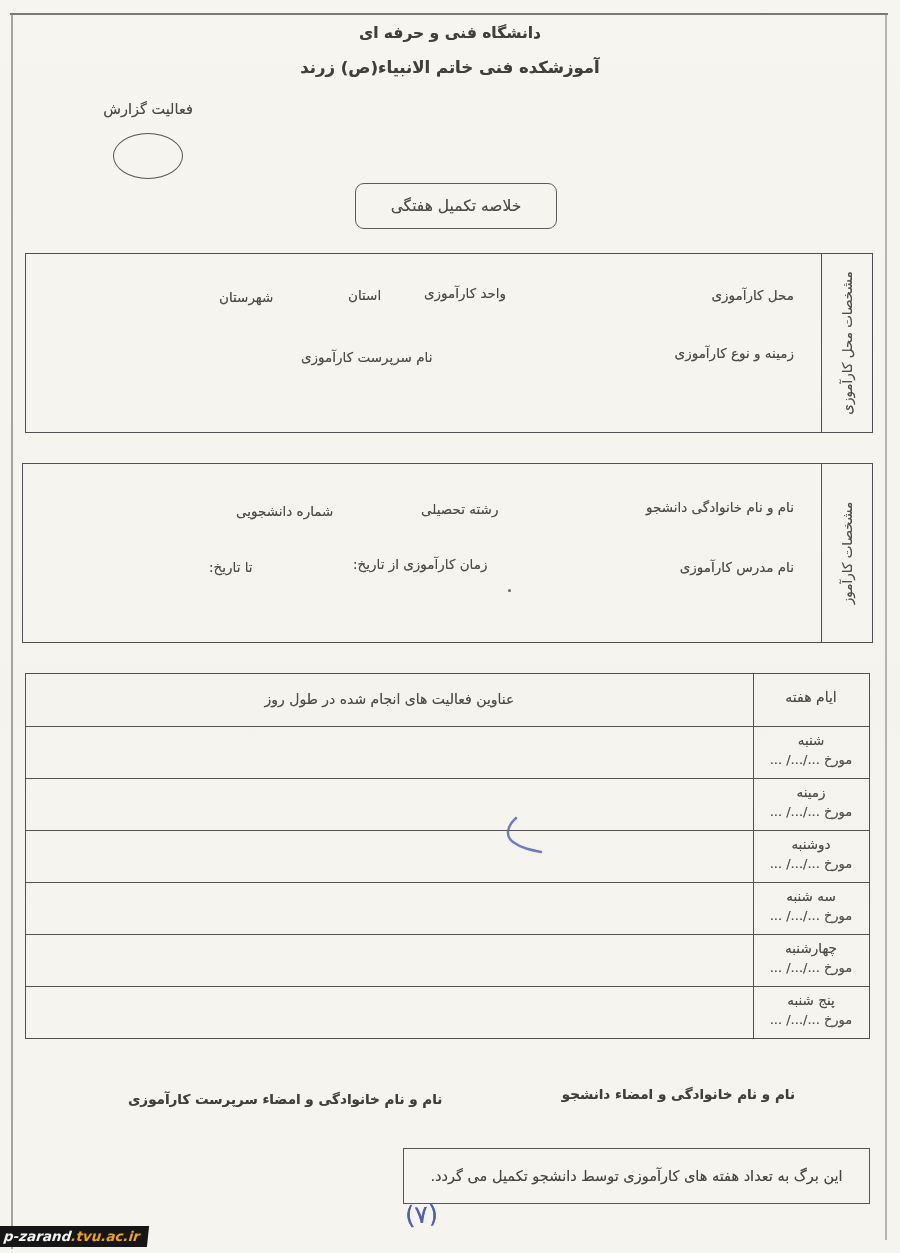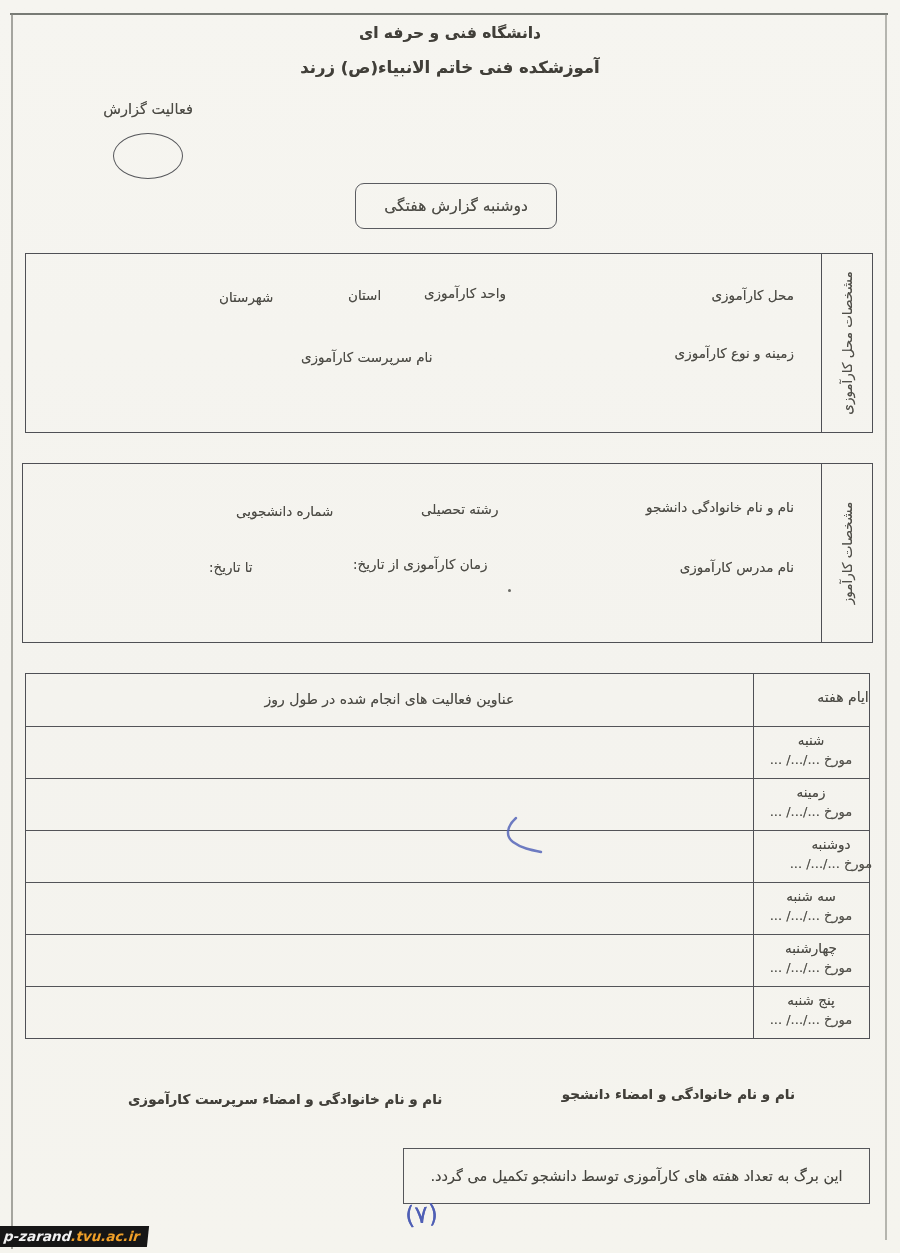--- a/index.html
+++ b/index.html
@@ -63,21 +63,21 @@
   <div class="abs frame-right"></div>
 
   <div class="abs txt bold ctr" style="left:0;top:24px;width:900px;font-size:15.5px;">دانشگاه فنی و حرفه ای</div>
   <div class="abs txt bold ctr" style="left:0;top:58px;width:900px;font-size:16.5px;">آموزشکده فنی خاتم الانبیاء(ص) زرند</div>
 
   <div class="abs txt" style="left:92px;top:101px;width:112px;font-size:14.5px;text-align:center;">فعالیت گزارش</div>
   <div class="abs ellipse" style="left:113px;top:133px;width:68px;height:44px;"></div>
 
 
   <div class="abs title-box" style="left:355px;top:183px;width:200px;height:44px;">
-    <div class="txt ctr" style="line-height:44px;font-size:15.5px;">دوشنبه گزارش هفتگی</div>
+    <div class="txt ctr" style="line-height:44px;font-size:15.5px;">خلاصه تکمیل هفتگی</div>
   </div>
 
   <div class="abs tbl" style="left:25px;top:253px;width:846px;height:178px;">
     <div class="vcol" style="width:50px;">
       <span class="vlabel">مشخصات محل کارآموزی</span>
     </div>
     <div class="abs txt lbl" style="right:78px;top:33px;">محل کارآموزی</div>
     <div class="abs txt lbl" style="left:398px;top:31px;">واحد کارآموزی</div>
     <div class="abs txt lbl" style="left:322px;top:33px;">استان</div>
     <div class="abs txt lbl" style="left:193px;top:35px;">شهرستان</div>
@@ -103,31 +103,31 @@
     <div class="abs" style="left:727px;top:0;width:1.4px;height:100%;background:#4f5055;"></div>
 
     <div class="hline" style="top:52px;"></div>
     <div class="hline" style="top:104px;"></div>
     <div class="hline" style="top:156px;"></div>
     <div class="hline" style="top:208px;"></div>
     <div class="hline" style="top:260px;"></div>
     <div class="hline" style="top:312px;"></div>
 
     <div class="abs txt ctr" style="left:0;top:17px;width:727px;font-size:14px;">عناوین فعالیت های انجام شده در طول روز</div>
-    <div class="abs txt ctr" style="left:727px;top:15px;width:116px;font-size:14px;margin-left:32px;">ایام هفته</div>
+    <div class="abs txt ctr" style="left:727px;top:15px;width:116px;font-size:14px;">ایام هفته</div>
 
     <div class="abs" style="left:727px;top:58px;width:116px;">
       <div class="day-name txt">شنبه</div>
       <div class="day-date txt">مورخ .../.../ ...</div>
     </div>
     <div class="abs" style="left:727px;top:110px;width:116px;">
       <div class="day-name txt">زمینه</div>
       <div class="day-date txt">مورخ .../.../ ...</div>
     </div>
-    <div class="abs" style="left:727px;top:162px;width:116px;padding-left:20px;">
+    <div class="abs" style="left:727px;top:162px;width:116px;">
       <div class="day-name txt">دوشنبه</div>
       <div class="day-date txt">مورخ .../.../ ...</div>
     </div>
     <div class="abs" style="left:727px;top:214px;width:116px;">
       <div class="day-name txt">سه شنبه</div>
       <div class="day-date txt">مورخ .../.../ ...</div>
     </div>
     <div class="abs" style="left:727px;top:266px;width:116px;">
       <div class="day-name txt">چهارشنبه</div>
       <div class="day-date txt">مورخ .../.../ ...</div>

